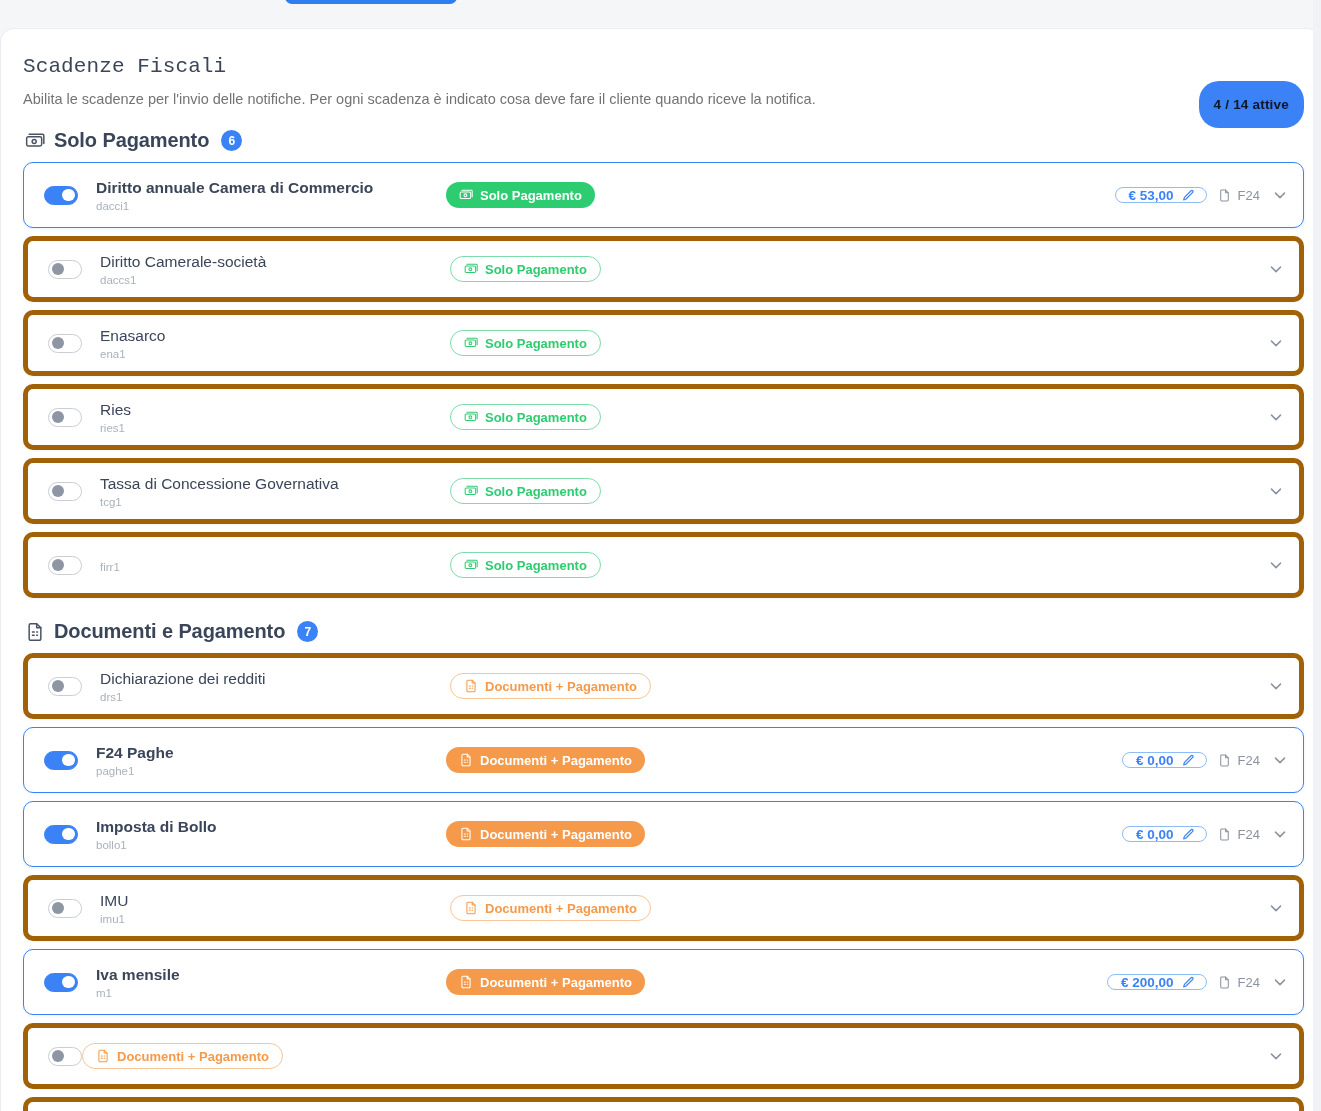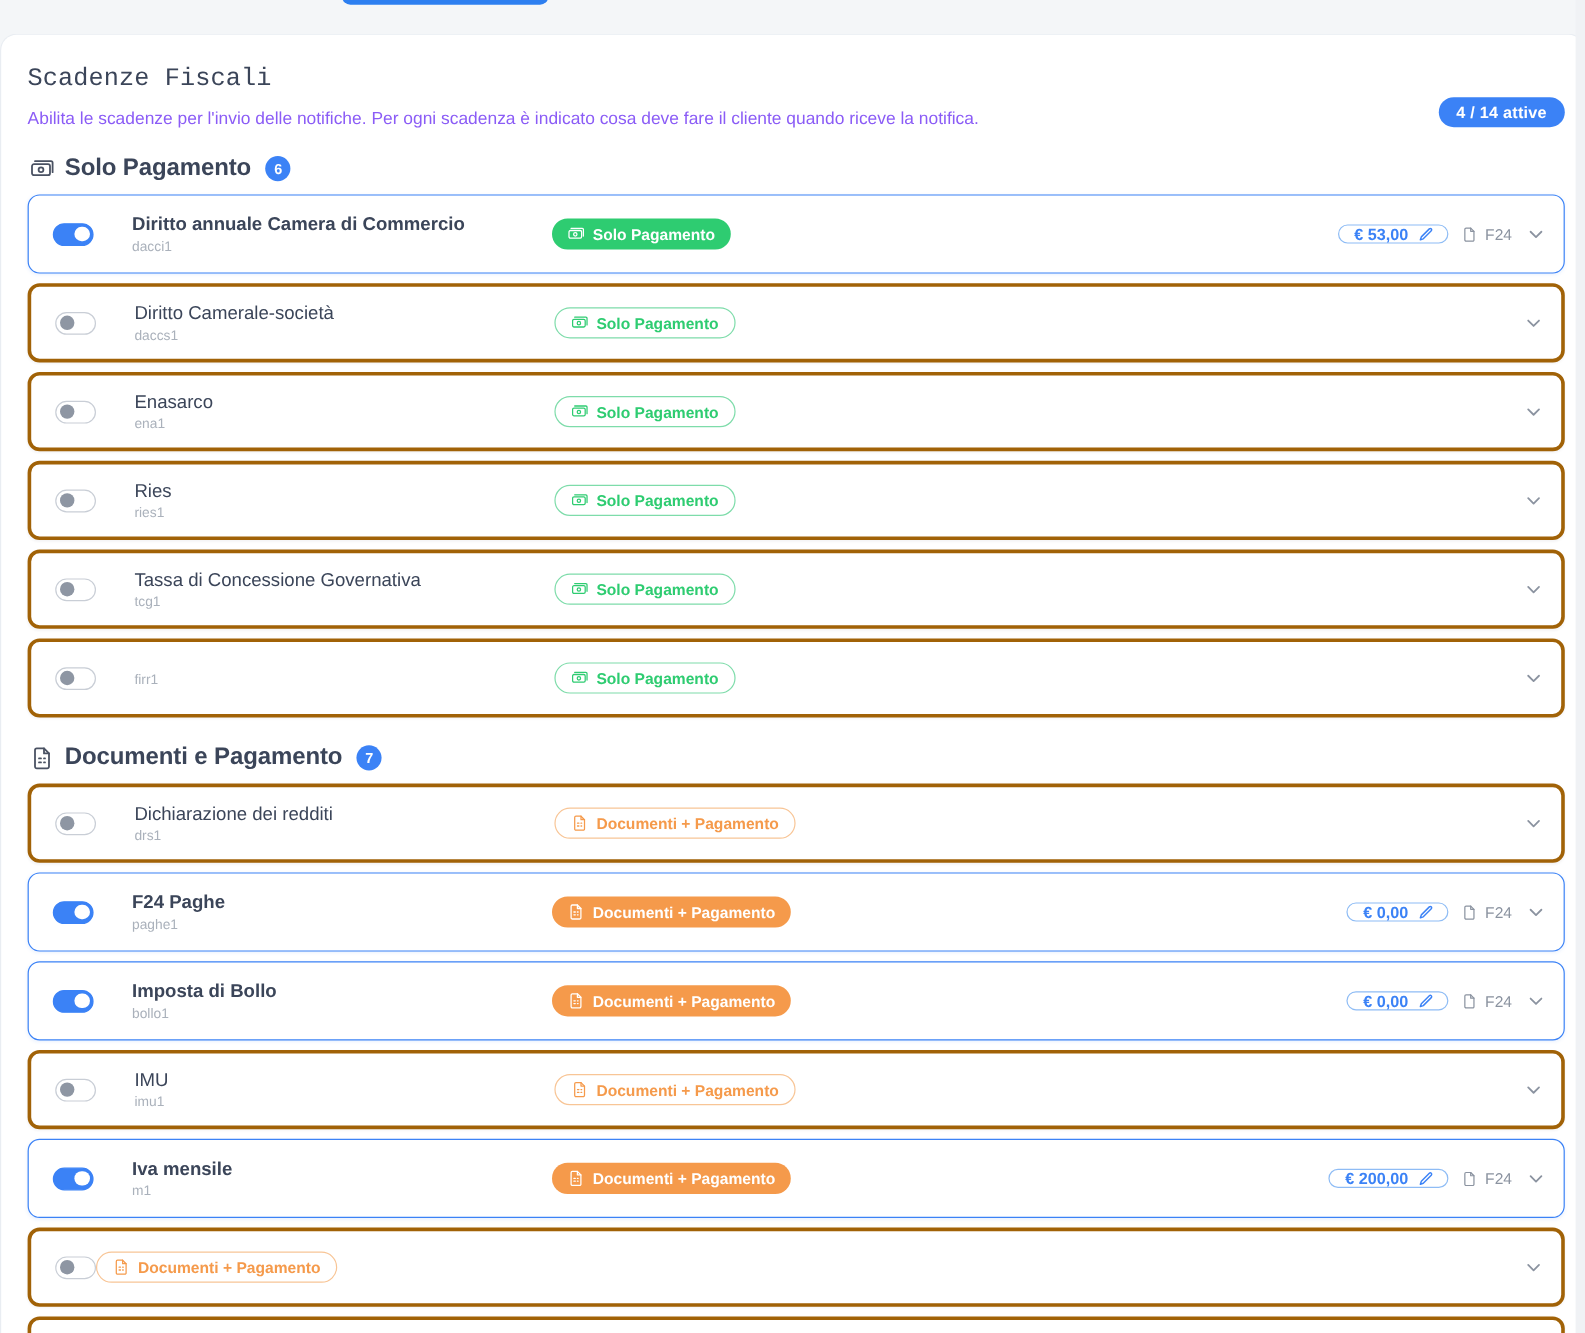--- a/index.html
+++ b/index.html
@@ -45,33 +45,33 @@
   .page-title {
     font-size: 21px;
     font-weight: 400;
     color: #3b4559;
     letter-spacing: 0.1px;
     font-family: Liberation Mono, monospace;
   }
   .page-subtitle {
     margin-top: 13px;
     font-size: 14.5px;
-    color: #8b5cf6;
+    color: #737373;
     font-weight: 400;
   }
 
   .active-badge {
     position: absolute;
     top: 52px;
     right: 16px;
     background: #3b82f6;
-    color: #ffffff;
+    color: #0f172a;
     font-size: 13.5px;
     font-weight: 600;
-    padding: 5px 15px;
+    padding: 16px 15px;
     border-radius: 20px;
     letter-spacing: 0.2px;
   }
 
   .section-head {
     display: flex;
     align-items: center;
     gap: 9px;
     margin-top: 22px;
     margin-bottom: 10px;
@@ -100,21 +100,21 @@
     align-items: center;
     justify-content: center;
     padding: 0 6px;
     margin-left: 3px;
   }
 
   .row {
     position: relative;
     height: 66px;
     background: #ffffff;
-    border: 3px solid #a16207;
+    border: 5px solid #a16207;
     border-radius: 10px;
     margin-bottom: 8px;
     display: flex;
     align-items: center;
     padding-left: 20px;
     box-shadow: 0 1px 2px rgba(20,30,50,0.045);
   }
   .row.active {
     border: 1.6px solid #3b82f6;
     box-shadow: 0 1px 3px rgba(59,130,246,0.10);
@@ -141,21 +141,21 @@
     background: #3b82f6;
     border-color: #3b82f6;
   }
   .toggle.on .knob {
     left: auto;
     right: 2.5px;
     background: #ffffff;
   }
 
   .row-labels {
-    margin-left: 32px;
+    margin-left: 18px;
     width: 350px;
     flex: 0 0 auto;
   }
   .row-name {
     font-size: 15.5px;
     color: #3b4559;
     line-height: 1.25;
   }
   .row.active .row-name { font-weight: 700; }
   .row-code {

